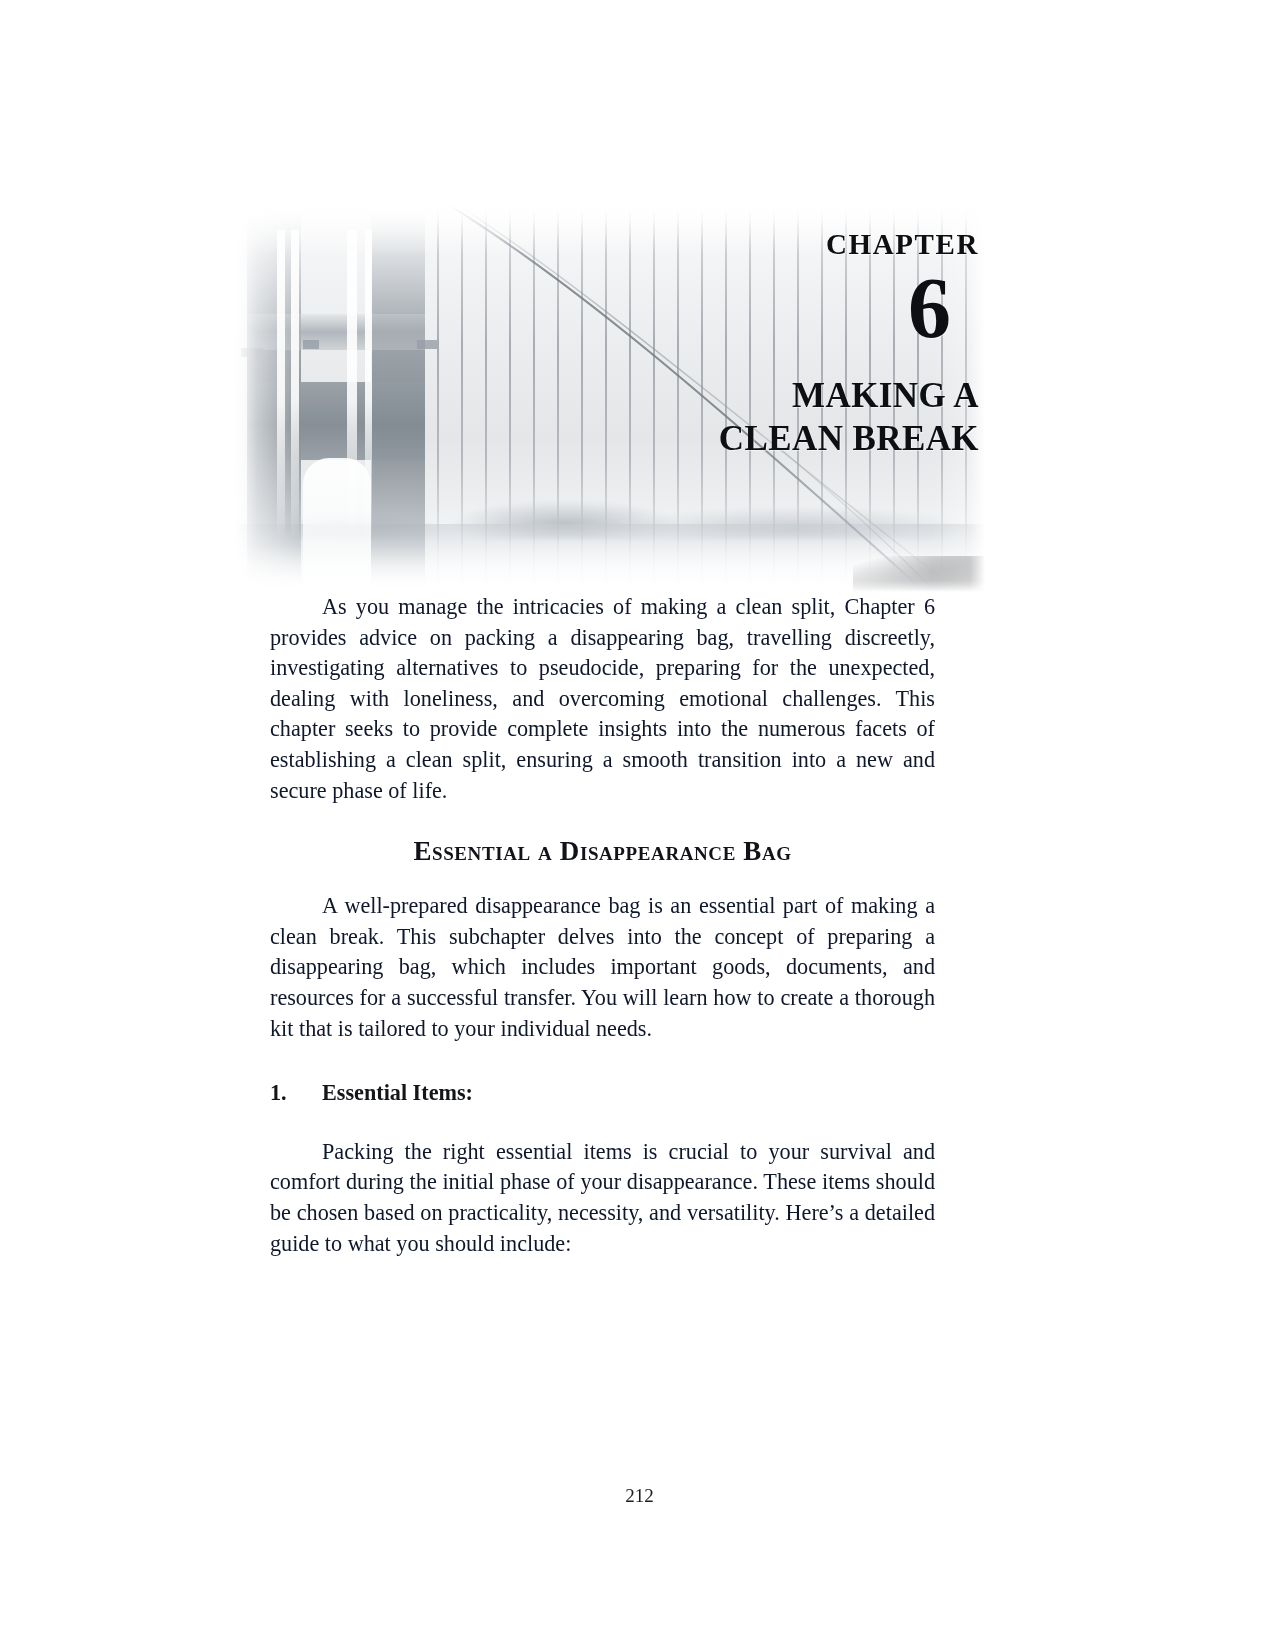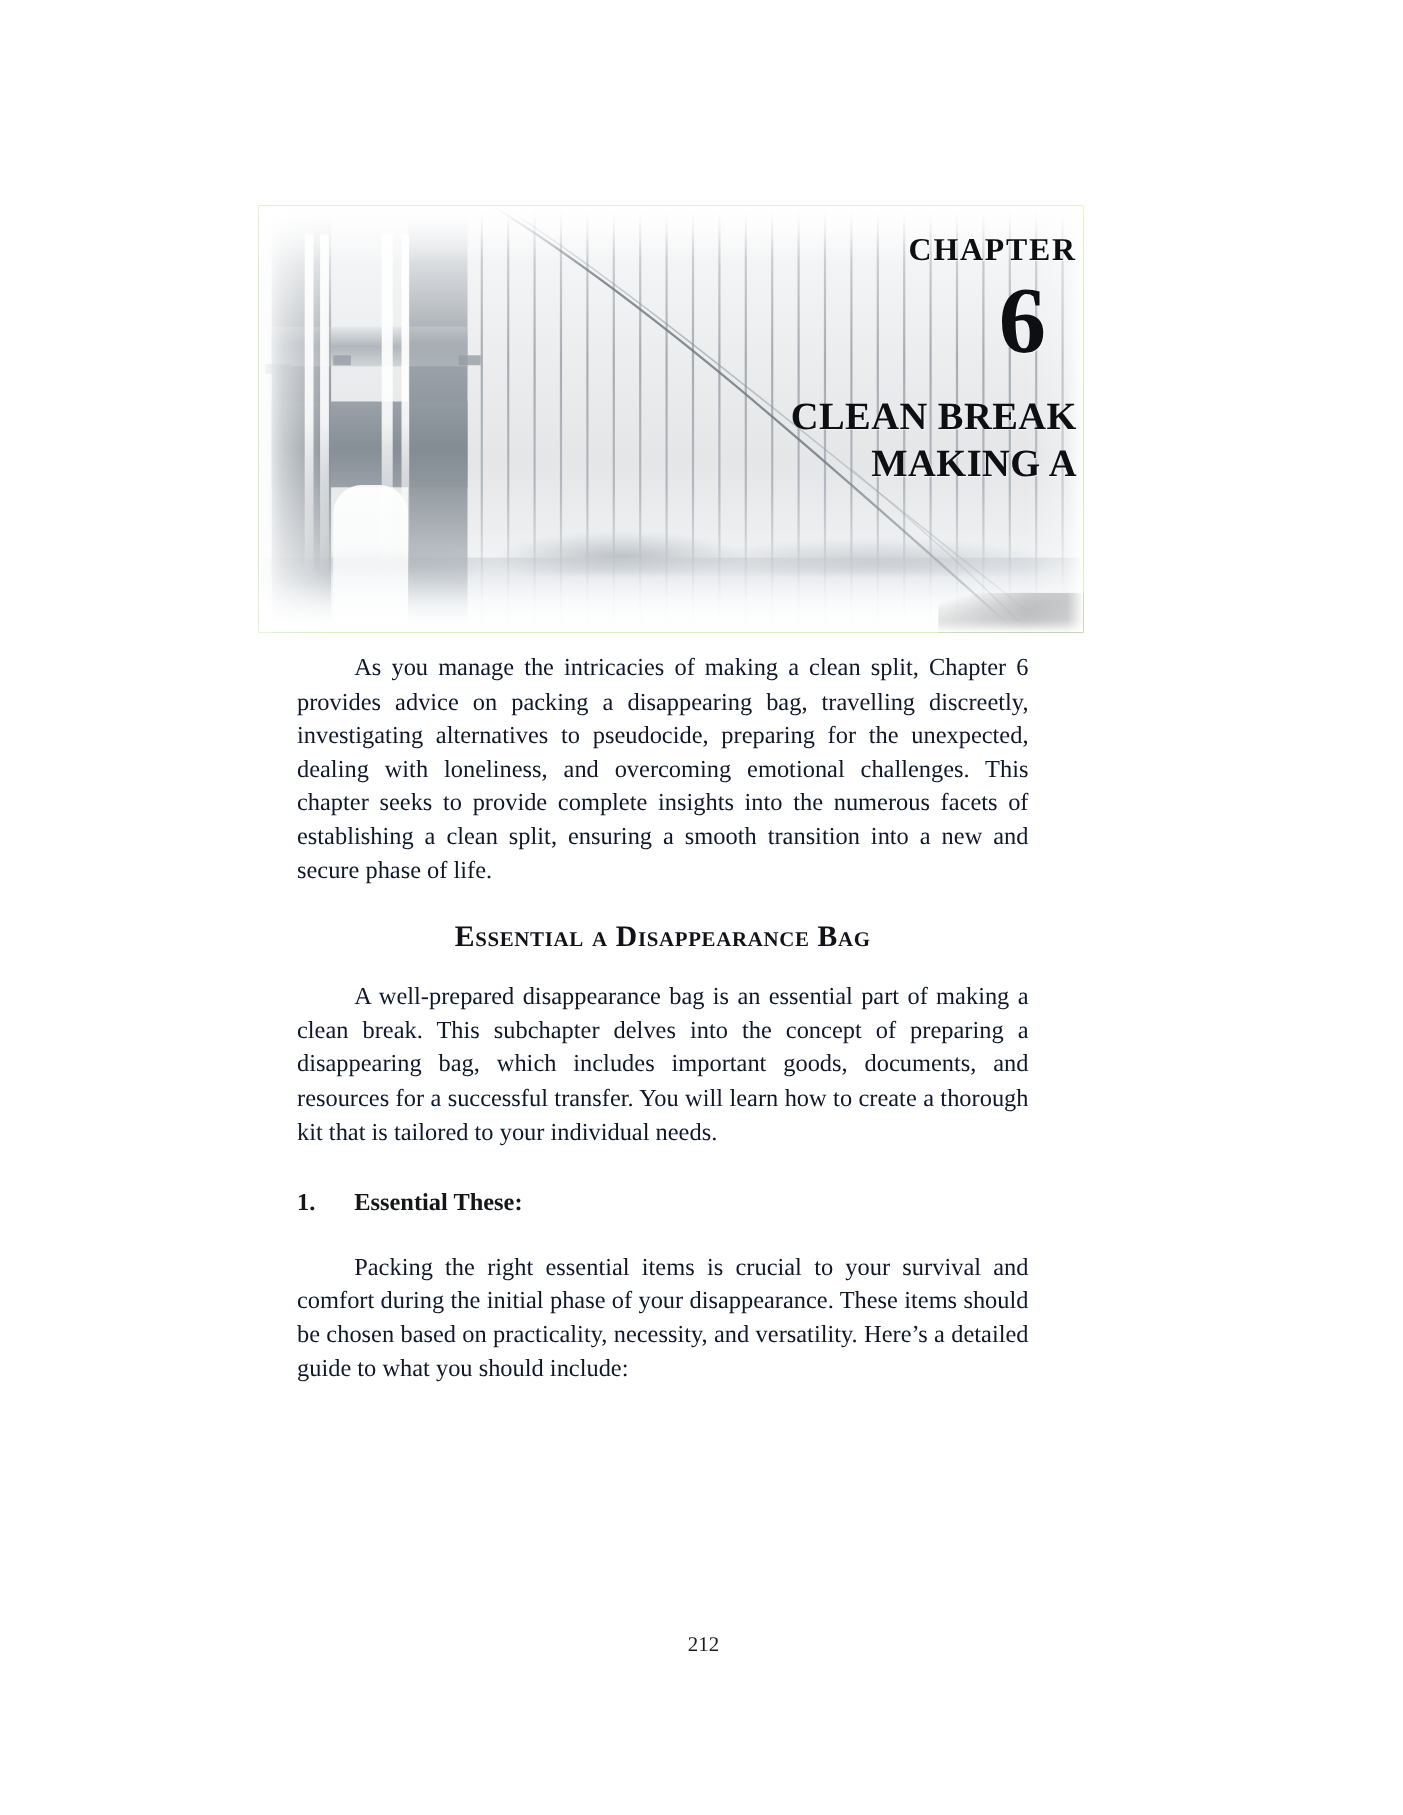--- a/index.html
+++ b/index.html
@@ -22,25 +22,25 @@
     left: 0; top: 0;
     width: 1275px;
     height: 1650px;
     background: #ffffff;
   }
 
   
   .banner {
     position: absolute;
     left: 235px;
-    top: 187px;
+    top: 204px;
     width: 750px;
     height: 388px;
     overflow: hidden;
-    background: #84cc16;
+    background: #86efac;
   }
 
   
   .banner .sky {
     position: absolute;
     inset: 0;
     background:
       linear-gradient(to bottom,
         #fdfdfd 0%,
         #f3f4f5 14%,
@@ -365,37 +365,37 @@
       <path d="M 540 240 C 610 300, 660 345, 700 388" fill="none" stroke="#9aa1a7" stroke-opacity="0.30" stroke-width="1.2"></path>
     </svg>
 
     <div class="corner-dark"></div>
     <div class="fade"></div>
 
     <div class="banner-text">
       <div class="chapter-word">CHAPTER</div>
       <div class="chapter-num">6</div>
       <div class="chapter-title">
+        <div>MAKING A</div>
         <div>CLEAN BREAK</div>
-        <div>MAKING A</div>
       </div>
     </div>
   </div>
 
   <div class="content">
 
     <p class="para">As you manage the intricacies of making a clean split, Chapter 6 provides advice on packing a disappearing bag, travelling discreetly, investigating alternatives to pseudocide, preparing for the unexpected, dealing with loneliness, and overcoming emotional challenges. This chapter seeks to provide complete insights into the numerous facets of establishing a clean split, ensuring a smooth transition into a new and secure phase of life.</p>
 
     <h2 class="section-head">Essential a Disappearance Bag</h2>
 
     <p class="para">A well-prepared disappearance bag is an essential part of making a clean break. This subchapter delves into the concept of preparing a disappearing bag, which includes important goods, documents, and resources for a successful transfer. You will learn how to create a thorough kit that is tailored to your individual needs.</p>
 
     <div class="list-item">
       <span class="num">1.</span>
-      <span class="txt">Essential These:</span>
+      <span class="txt">Essential Items:</span>
     </div>
 
     <p class="para">Packing the right essential items is crucial to your survival and comfort during the initial phase of your disappearance. These items should be chosen based on practicality, necessity, and versatility. Here’s a detailed guide to what you should include:</p>
   </div>
 
   <div class="folio">212</div>
 
 </div>
 
 </body></html>

